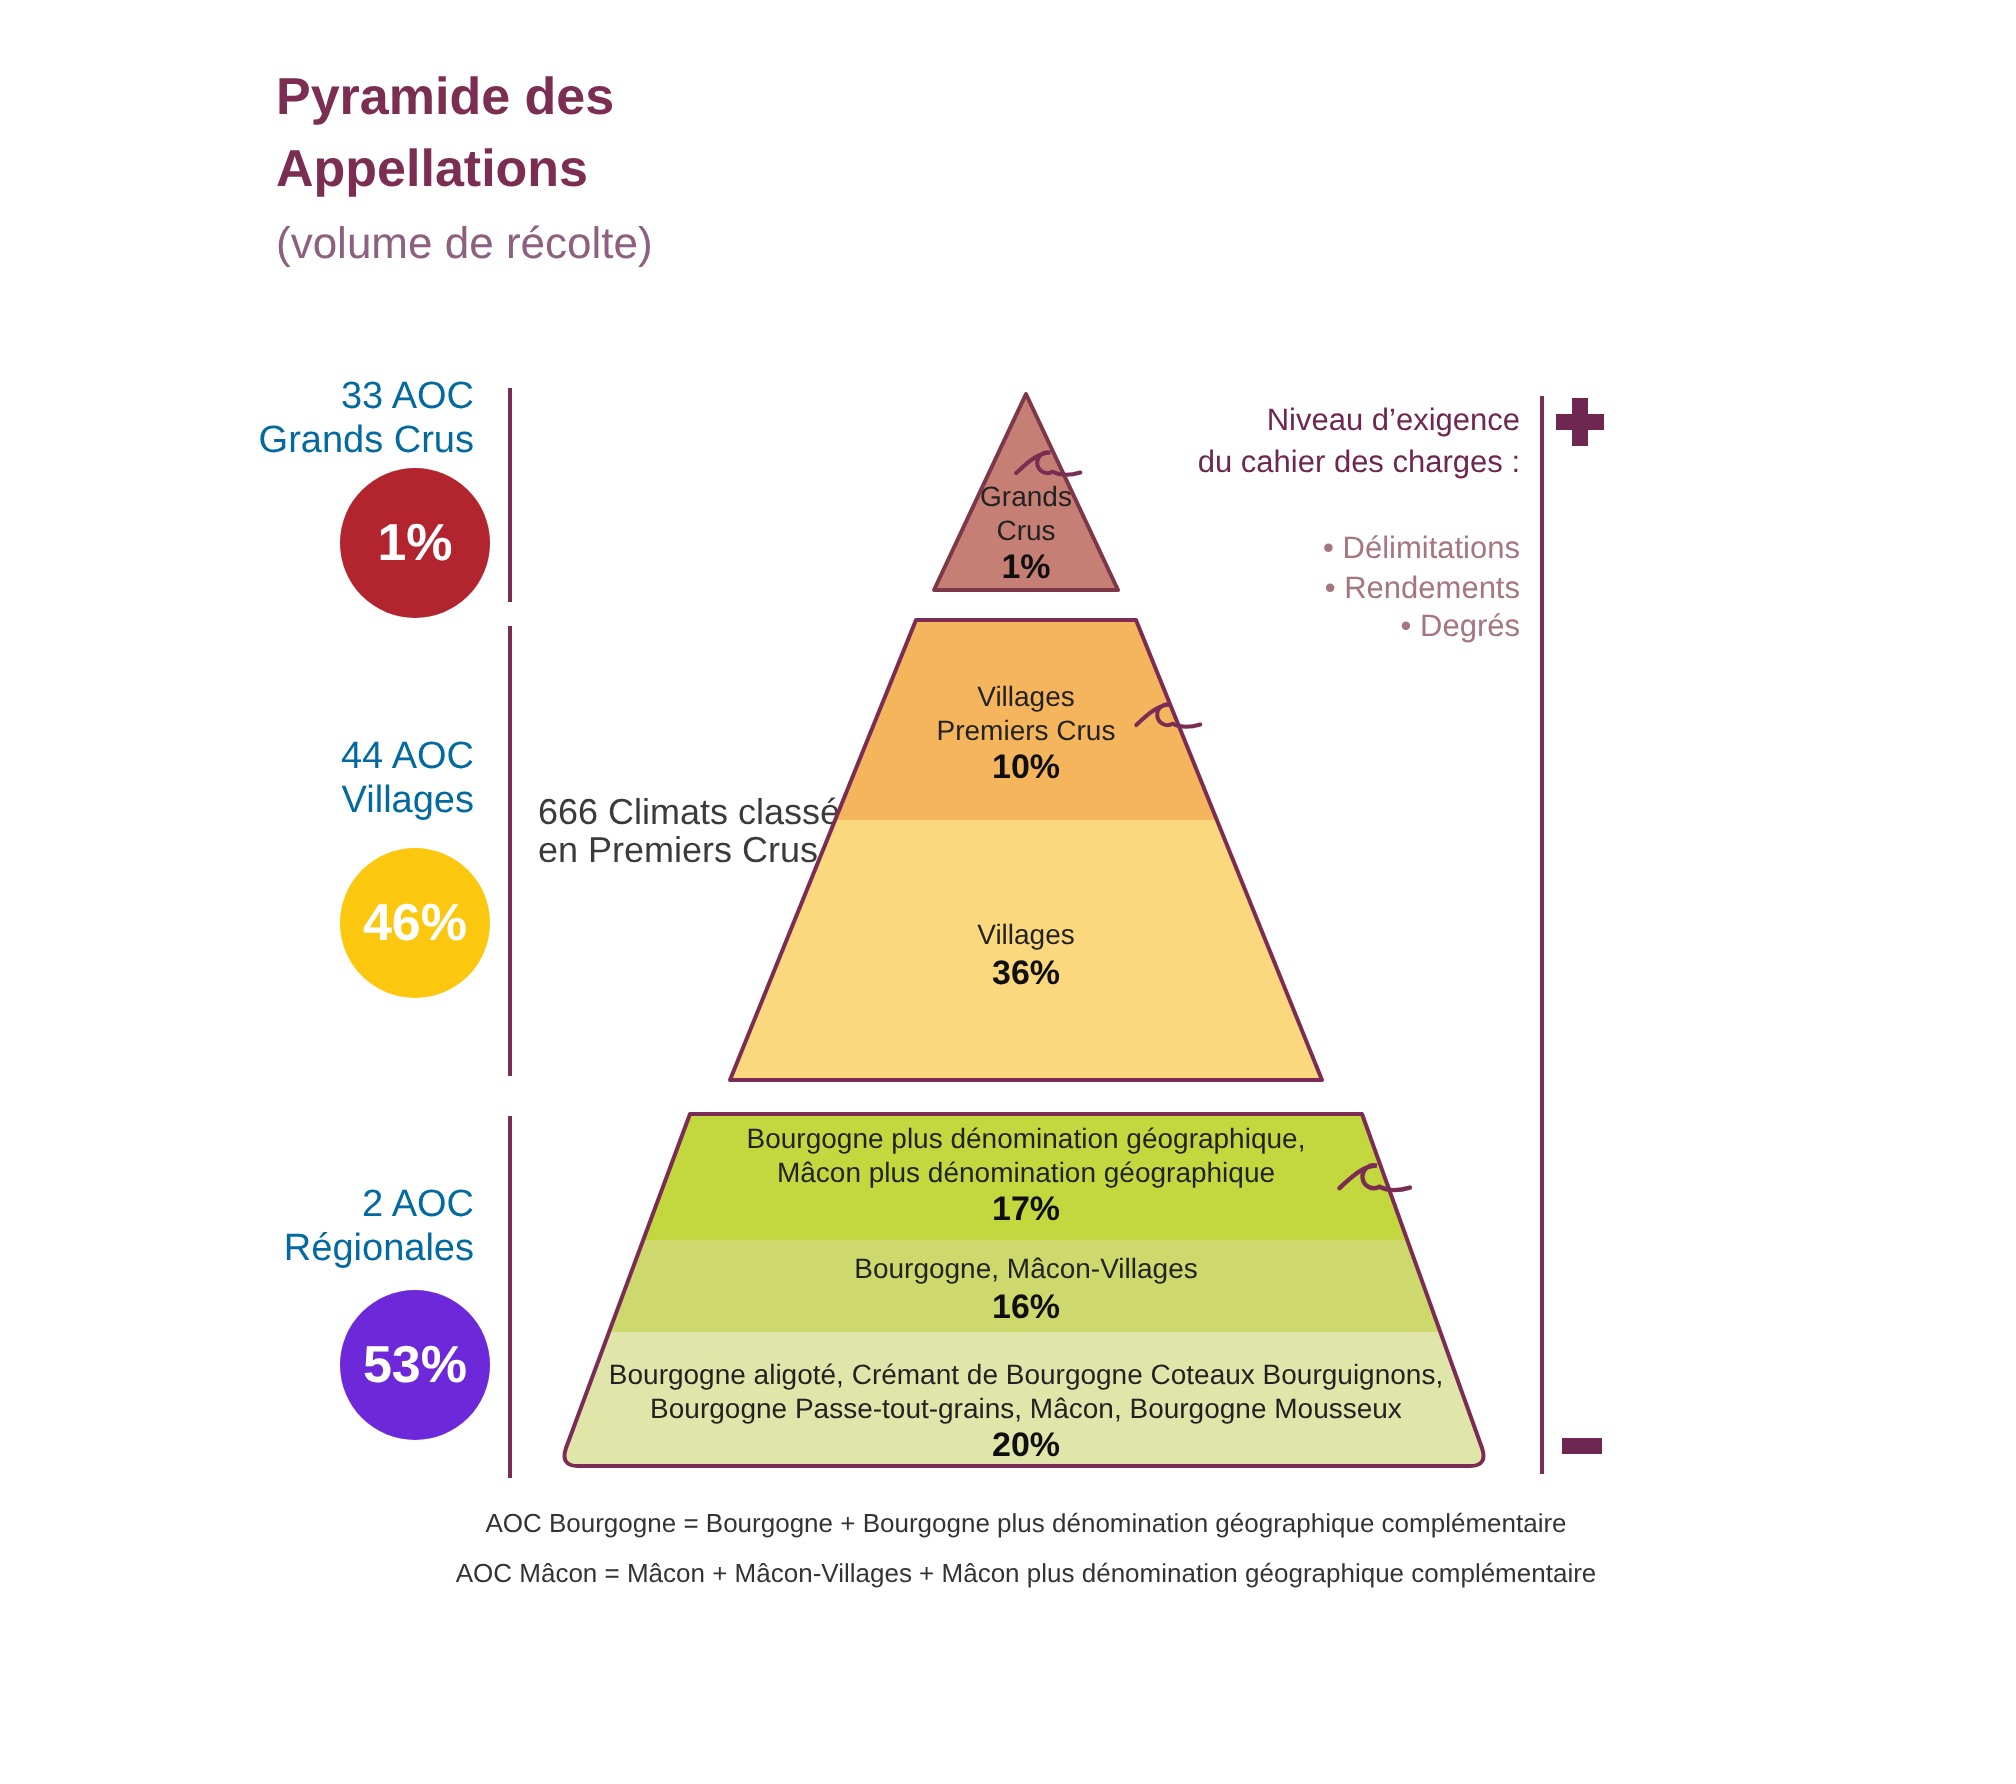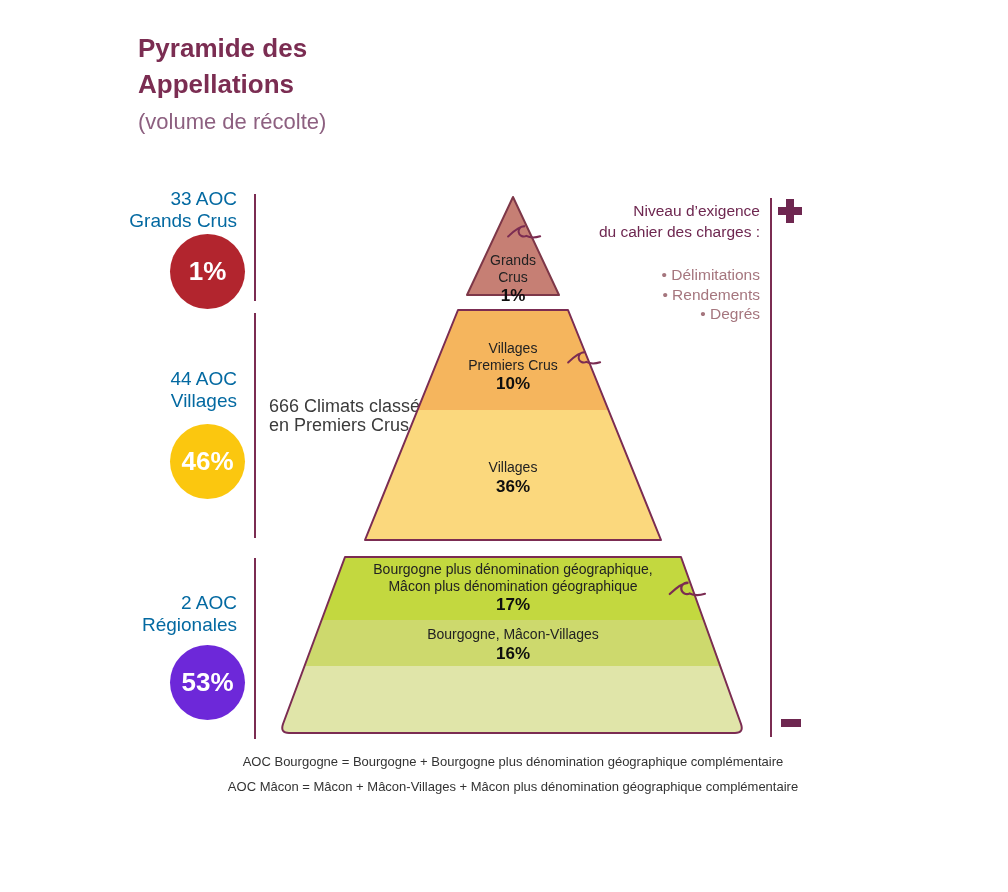--- a/index.html
+++ b/index.html
@@ -117,21 +117,21 @@
     <polygon points="345,557 681,557 704,620 322,620" fill="#c3d83f"></polygon>
     <polygon points="322,620 704,620 721,666 305,666" fill="#cdd96d"></polygon>
     <path d="M305,666 L721,666 L741,724 Q744,733 735,733 L289,733 Q280,733 283,724 Z" fill="#e0e5a9"></path>
     <path d="M345,557 L681,557 L741,724 Q744,733 735,733 L289,733 Q280,733 283,724 Z" fill="none" stroke="#7b2c52" stroke-width="2" stroke-linejoin="round"></path>
 
     <path d="M 0 16 C 5 8 9 3 14 2 A 5.2 5.2 0 1 0 17.5 11 C 22 12 26 11 31 8" transform="translate(512,221) rotate(14)" fill="none" stroke="#7b2c52" stroke-width="2" stroke-linecap="round"></path>
     <path d="M 0 16 C 5 8 9 3 14 2 A 5.2 5.2 0 1 0 17.5 11 C 22 12 26 11 31 8" transform="translate(572,347) rotate(14)" fill="none" stroke="#7b2c52" stroke-width="2" stroke-linecap="round"></path>
     <path d="M 0 16 C 5 8 9 3 14 2 A 5.2 5.2 0 1 0 17.5 11 C 22 12 26 11 31 8" transform="translate(674,577) rotate(14) scale(1.1)" fill="none" stroke="#7b2c52" stroke-width="2" stroke-linecap="round"></path>
   </svg>
 
-  <div class="tier" style="left:453px;top:240px;width:120px;margin-top:12px;">
+  <div class="tier" style="left:453px;top:240px;width:120px;">
     <div class="tier-name pre">Grands
 Crus</div>
     <div class="tier-pct">1%</div>
   </div>
 
   <div class="tier" style="left:413px;top:340px;width:200px;">
     <div class="tier-name pre">Villages
 Premiers Crus</div>
     <div class="tier-pct">10%</div>
   </div>
@@ -145,19 +145,24 @@
     <div class="tier-name pre">Bourgogne plus dénomination géographique,
 Mâcon plus dénomination géographique</div>
     <div class="tier-pct">17%</div>
   </div>
 
   <div class="tier" style="left:363px;top:626px;width:300px;">
     <div class="tier-name pre">Bourgogne, Mâcon-Villages</div>
     <div class="tier-pct">16%</div>
   </div>
 
+  <div class="tier" style="left:283px;top:679px;width:460px;">
+    <div class="tier-name pre">Bourgogne aligoté, Crémant de Bourgogne Coteaux Bourguignons,
+Bourgogne Passe-tout-grains, Mâcon, Bourgogne Mousseux</div>
+    <div class="tier-pct">20%</div>
+  </div>
 
   <div class="footnotes">
     <div>AOC Bourgogne = Bourgogne + Bourgogne plus dénomination géographique complémentaire</div>
     <div>AOC Mâcon = Mâcon + Mâcon-Villages + Mâcon plus dénomination géographique complémentaire</div>
   </div>
 
 </div>
 
 </body></html>

